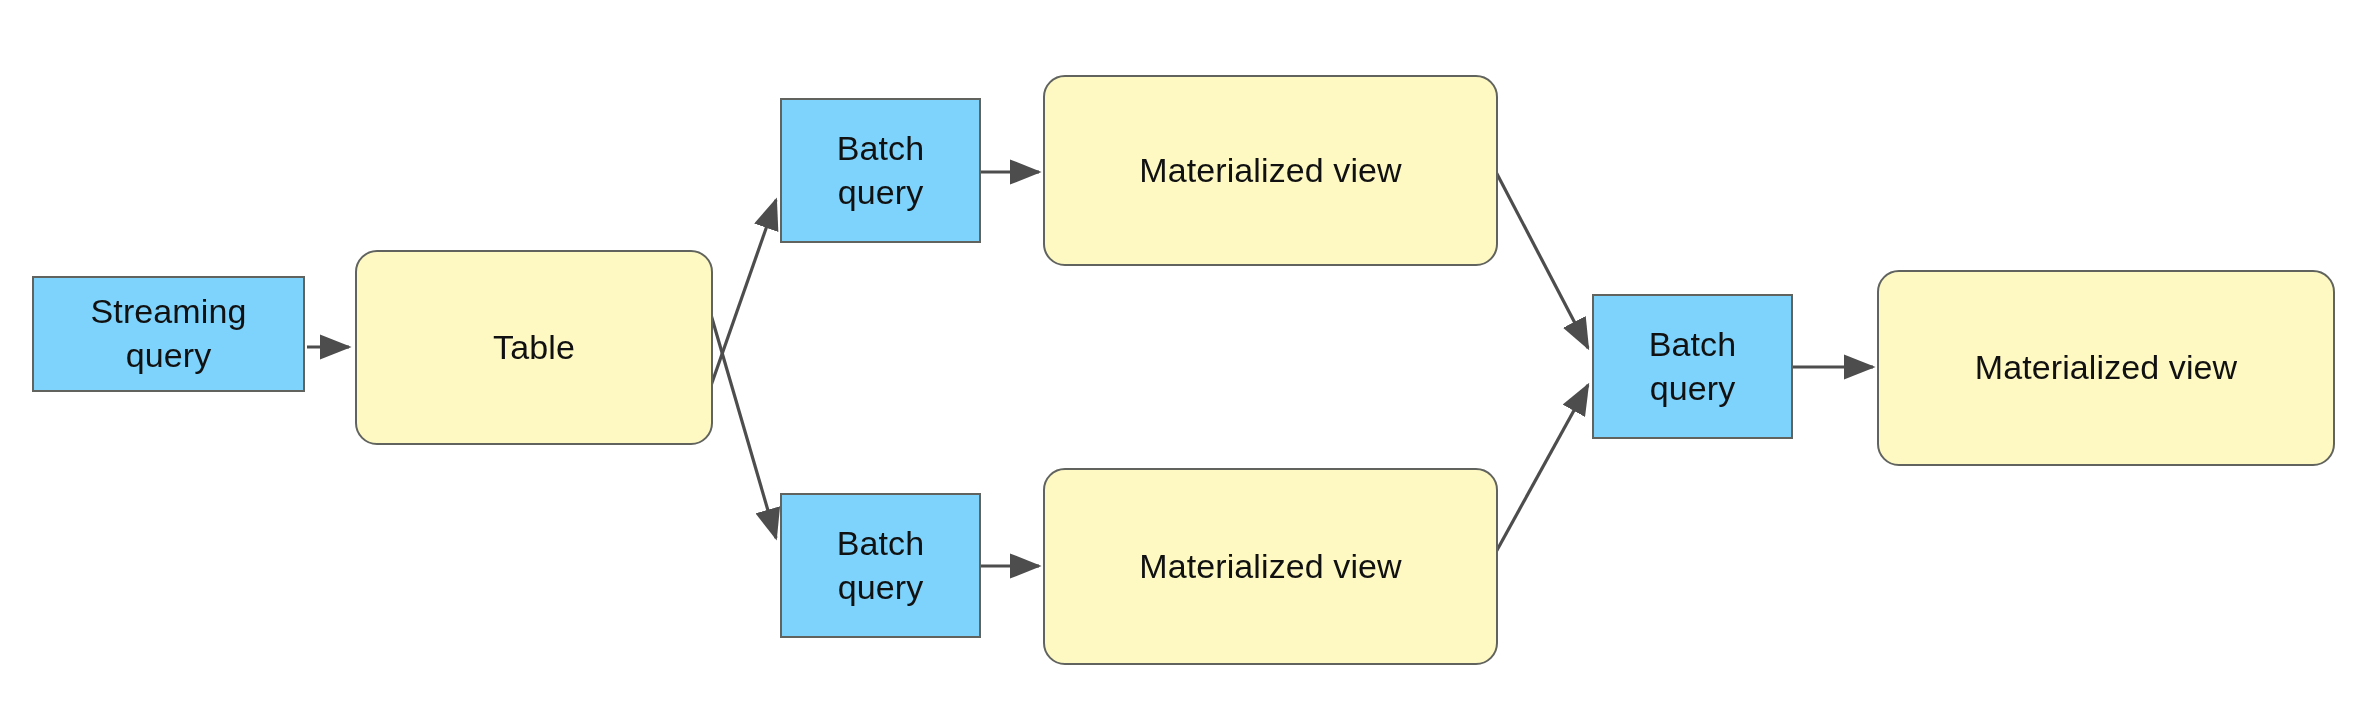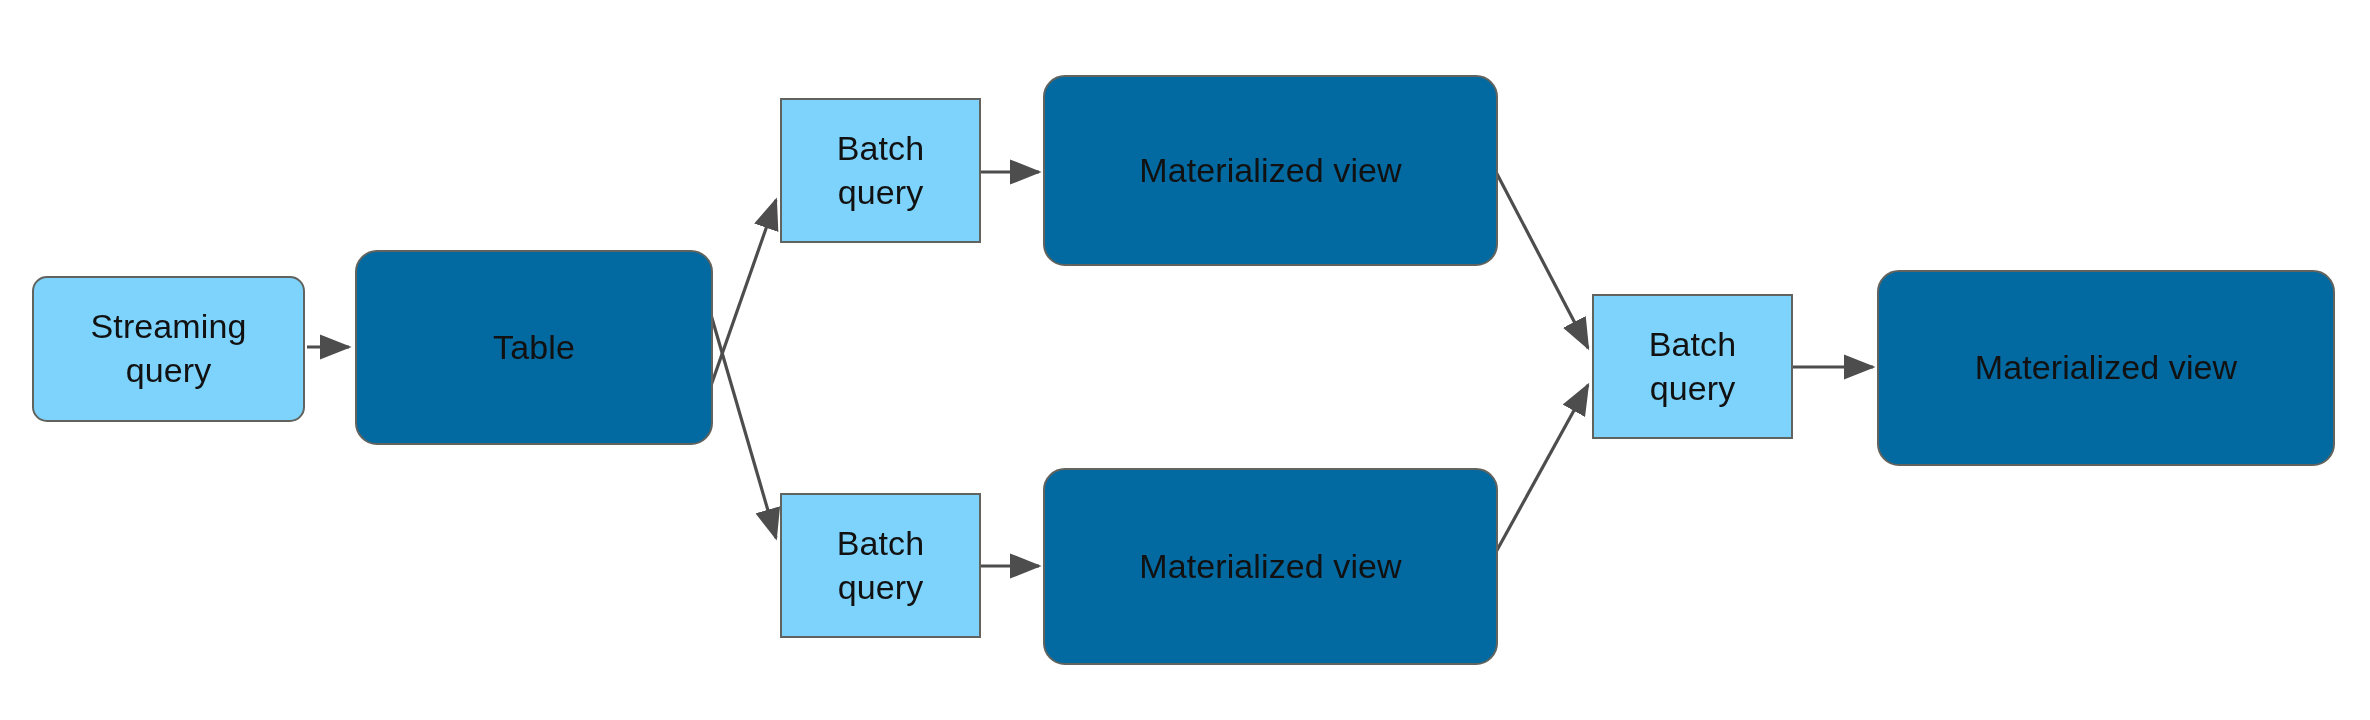--- a/index.html
+++ b/index.html
@@ -37,21 +37,21 @@
     line-height: 1.28;
     letter-spacing: 0.1px;
     border: 2px solid #60635e;
     z-index: 2;
   }
   .node.process {
     background: #7dd3fc;
     border-radius: 0;
   }
   .node.store {
-    background: #0369a1;
+    background: #fef9c3;
     border-radius: 22px;
   }
   .node .label {
     white-space: pre-line;
     padding: 0 6px;
   }
 </style>
 </head>
 <body>
 
@@ -90,21 +90,21 @@
 
     <g>
       <line x1="1496" y1="552" x2="1588" y2="385" stroke="#4d4d4d" stroke-width="3.2" marker-end="url(#arrowhead)"></line>
     </g>
 
     <g>
       <line x1="1793" y1="367" x2="1873" y2="367" stroke="#4d4d4d" stroke-width="3.2" marker-end="url(#arrowhead)"></line>
     </g>
   </svg>
 
-  <div class="node process" style="left:32px; top:276px; width:273px; height:146px;border-radius:15px;">
+  <div class="node process" style="left:32px; top:276px; width:273px; height:116px;">
     <span class="label">Streaming
 query</span>
   </div>
 
   <div class="node store" style="left:355px; top:250px; width:358px; height:195px;">
     <span class="label">Table</span>
   </div>
 
   <div class="node process" style="left:780px; top:98px; width:201px; height:145px;">
     <span class="label">Batch

